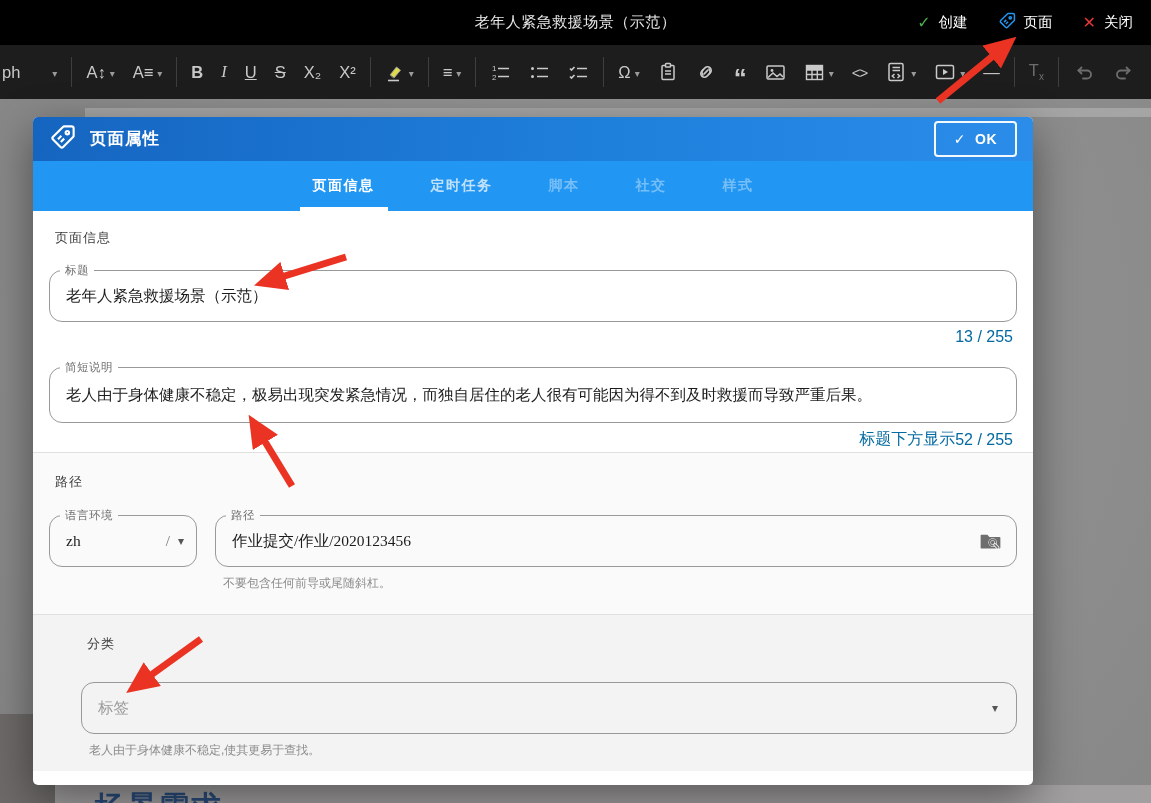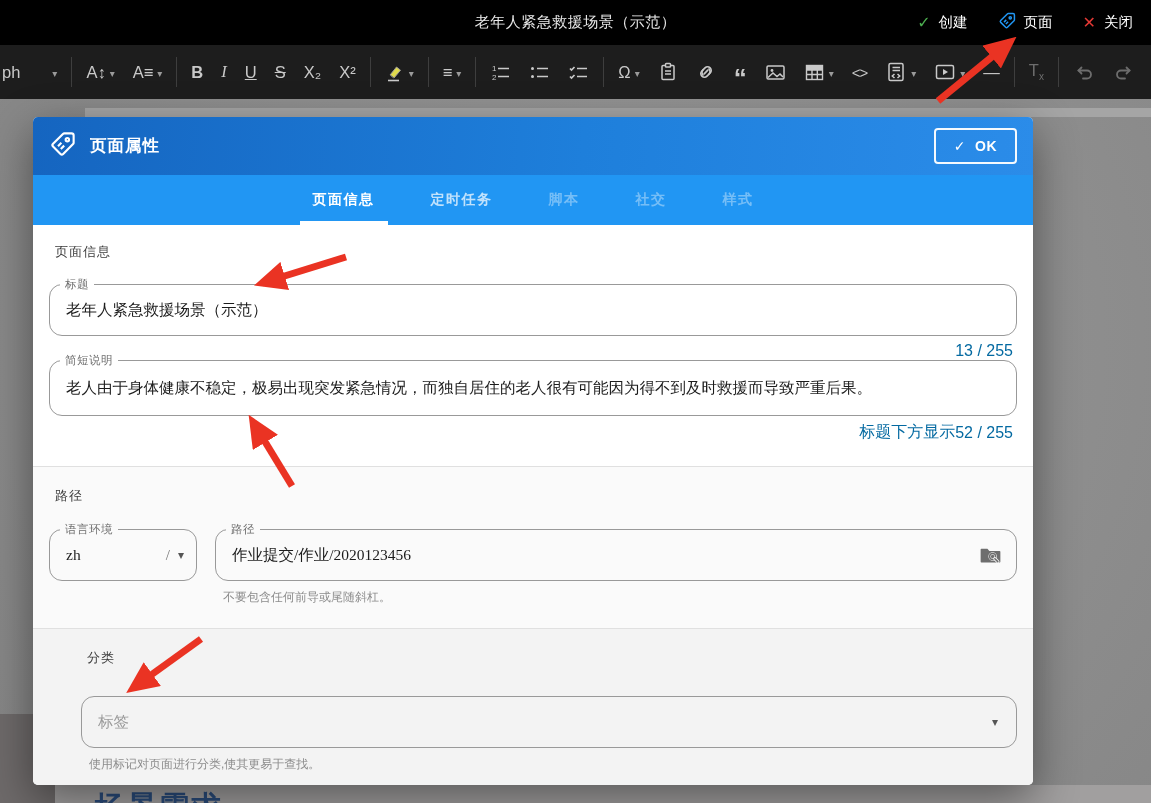--- a/index.html
+++ b/index.html
@@ -39,21 +39,21 @@
   #bd-editor-strip { position:absolute; left:85px; top:9px; right:0; height:9px; background:#a5a5a5; }
   #bd-gutter { position:absolute; left:0; top:615px; width:55px; height:89px; background:#6e6a6a; }
   #bd-content { position:absolute; left:55px; top:686px; right:0; height:18px; background:#a19f9f;
     overflow:hidden; }
   #bd-content .cut-heading { position:absolute; left:40px; top:2px; font-size:30px; font-weight:800;
     color:#2a4c7c; letter-spacing:2px; }
 
   
   #modal { position:absolute; left:33px; top:117px; width:1000px; height:668px; background:#fff;
     border-radius:5px; box-shadow:0 14px 45px rgba(0,0,0,.45); z-index:10; overflow:hidden; }
-  #modal-header { height:58px; background:linear-gradient(95deg,#1565c0 0%,#1e7fdb 55%,#2b8ce9 100%);
+  #modal-header { height:44px; background:linear-gradient(95deg,#1565c0 0%,#1e7fdb 55%,#2b8ce9 100%);
     display:flex; align-items:center; padding:0 16px; }
   #modal-header .mh-title { color:#fff; font-size:16.5px; font-weight:700; margin-left:14px; letter-spacing:1px; }
   #ok-btn { margin-left:auto; display:flex; align-items:center; gap:9px; background:transparent;
     border:2px solid rgba(255,255,255,.95); border-radius:4px; color:#fff; font-weight:700;
     font-size:14px; padding:8px 18px; cursor:pointer; font-family:inherit; letter-spacing:.5px; }
 
   #tabbar { height:50px; background:#2196f3; display:flex; justify-content:center; align-items:stretch; }
   .tab { display:flex; align-items:center; padding:0 13px; margin:0 15px; font-size:14px; font-weight:700;
     letter-spacing:1.5px; color:rgba(255,255,255,.72); cursor:pointer; border-bottom:4px solid transparent;
     border-top:4px solid transparent; }
@@ -72,21 +72,21 @@
   .ofield .flabel { position:absolute; top:-8px; left:10px; font-size:11.5px; color:#6e6e6e;
     background:var(--secbg); padding:0 5px; letter-spacing:.5px; }
   .ofield input { flex:1; border:none; outline:none; background:transparent; font-family:inherit;
     font-size:15.5px; color:#1c1c1c; padding:0 16px; height:100%; }
   .ofield input::placeholder { color:#9a9a9a; opacity:1; }
 
   .fld-title { margin-top:23px; height:52px; }
   .meta-row { display:flex; justify-content:flex-end; align-items:center; margin-top:6px;
     font-size:16px; color:#0369a1; min-height:16px; padding:0 4px 0 8px; }
   .meta-row .spacer { flex:1; }
-  .fld-desc { margin-top:0; height:56px; }
+  .fld-desc { margin-top:21px; height:56px; }
 
   .path-row { display:flex; gap:18px; margin-top:24px;font-family:Liberation Serif, serif; }
   .fld-locale { width:148px; height:52px; cursor:pointer; }
   .fld-locale .loc-val { font-size:15.5px; color:#1c1c1c; padding-left:16px; }
   .fld-locale .loc-right { margin-left:auto; display:flex; align-items:center; gap:8px; padding-right:12px; }
   .fld-locale .slash { color:#777; font-size:15px; }
   .dd-arrow { color:#555; font-size:12px; }
   .fld-path { flex:1; height:52px; }
   .field-icon { margin-right:14px; display:flex; cursor:pointer; }
   .hint { font-size:12px; color:#8c8c8c; margin-top:8px; }
@@ -368,21 +368,21 @@
       </div>
       <div class="hint path-hint">不要包含任何前导或尾随斜杠。</div>
     </div>
 
     <div class="section sec-cat">
       <div class="sec-heading">分类</div>
       <div class="ofield fld-tags">
         <input type="text" placeholder="标签" style="">
         <span class="dd-arrow">▾</span>
       </div>
-      <div class="hint cat-hint">使用标记对页面进行分类,使其更易于查找。</div>
+      <div class="hint cat-hint">老人由于身体健康不稳定,使其更易于查找。</div>
     </div>
 
   </div>
 </div>
 
 <svg id="arrows" viewBox="0 0 1151 803">
   <defs>
     <marker id="ah" markerWidth="4.6" markerHeight="4.2" refX="3.4" refY="2.1" orient="auto">
       <path d="M0 0 L4.6 2.1 L0 4.2 Z" fill="#ea3323"></path>
     </marker>

